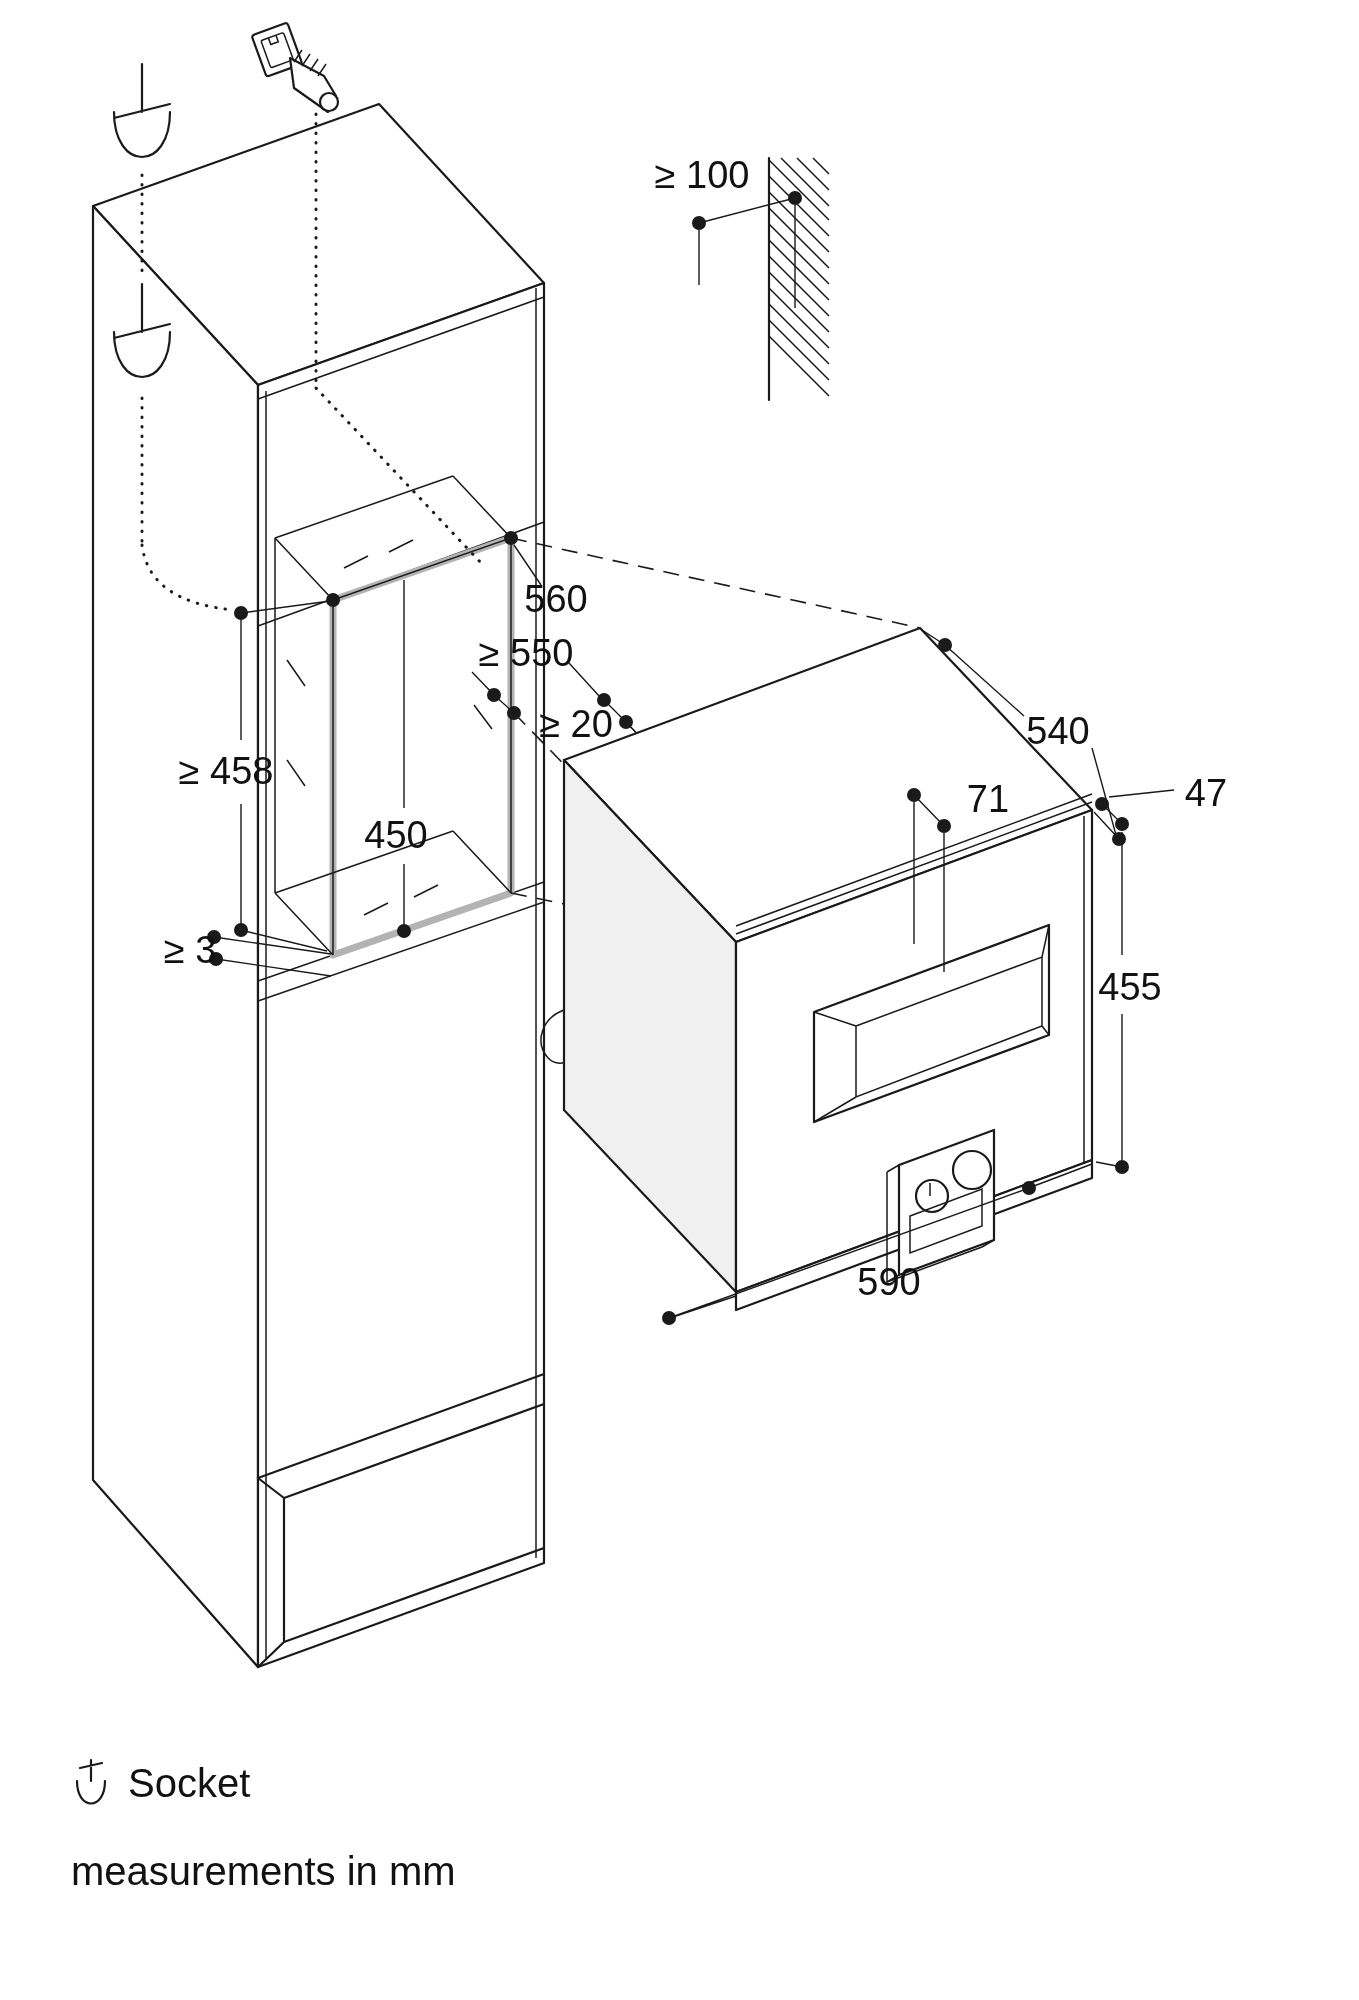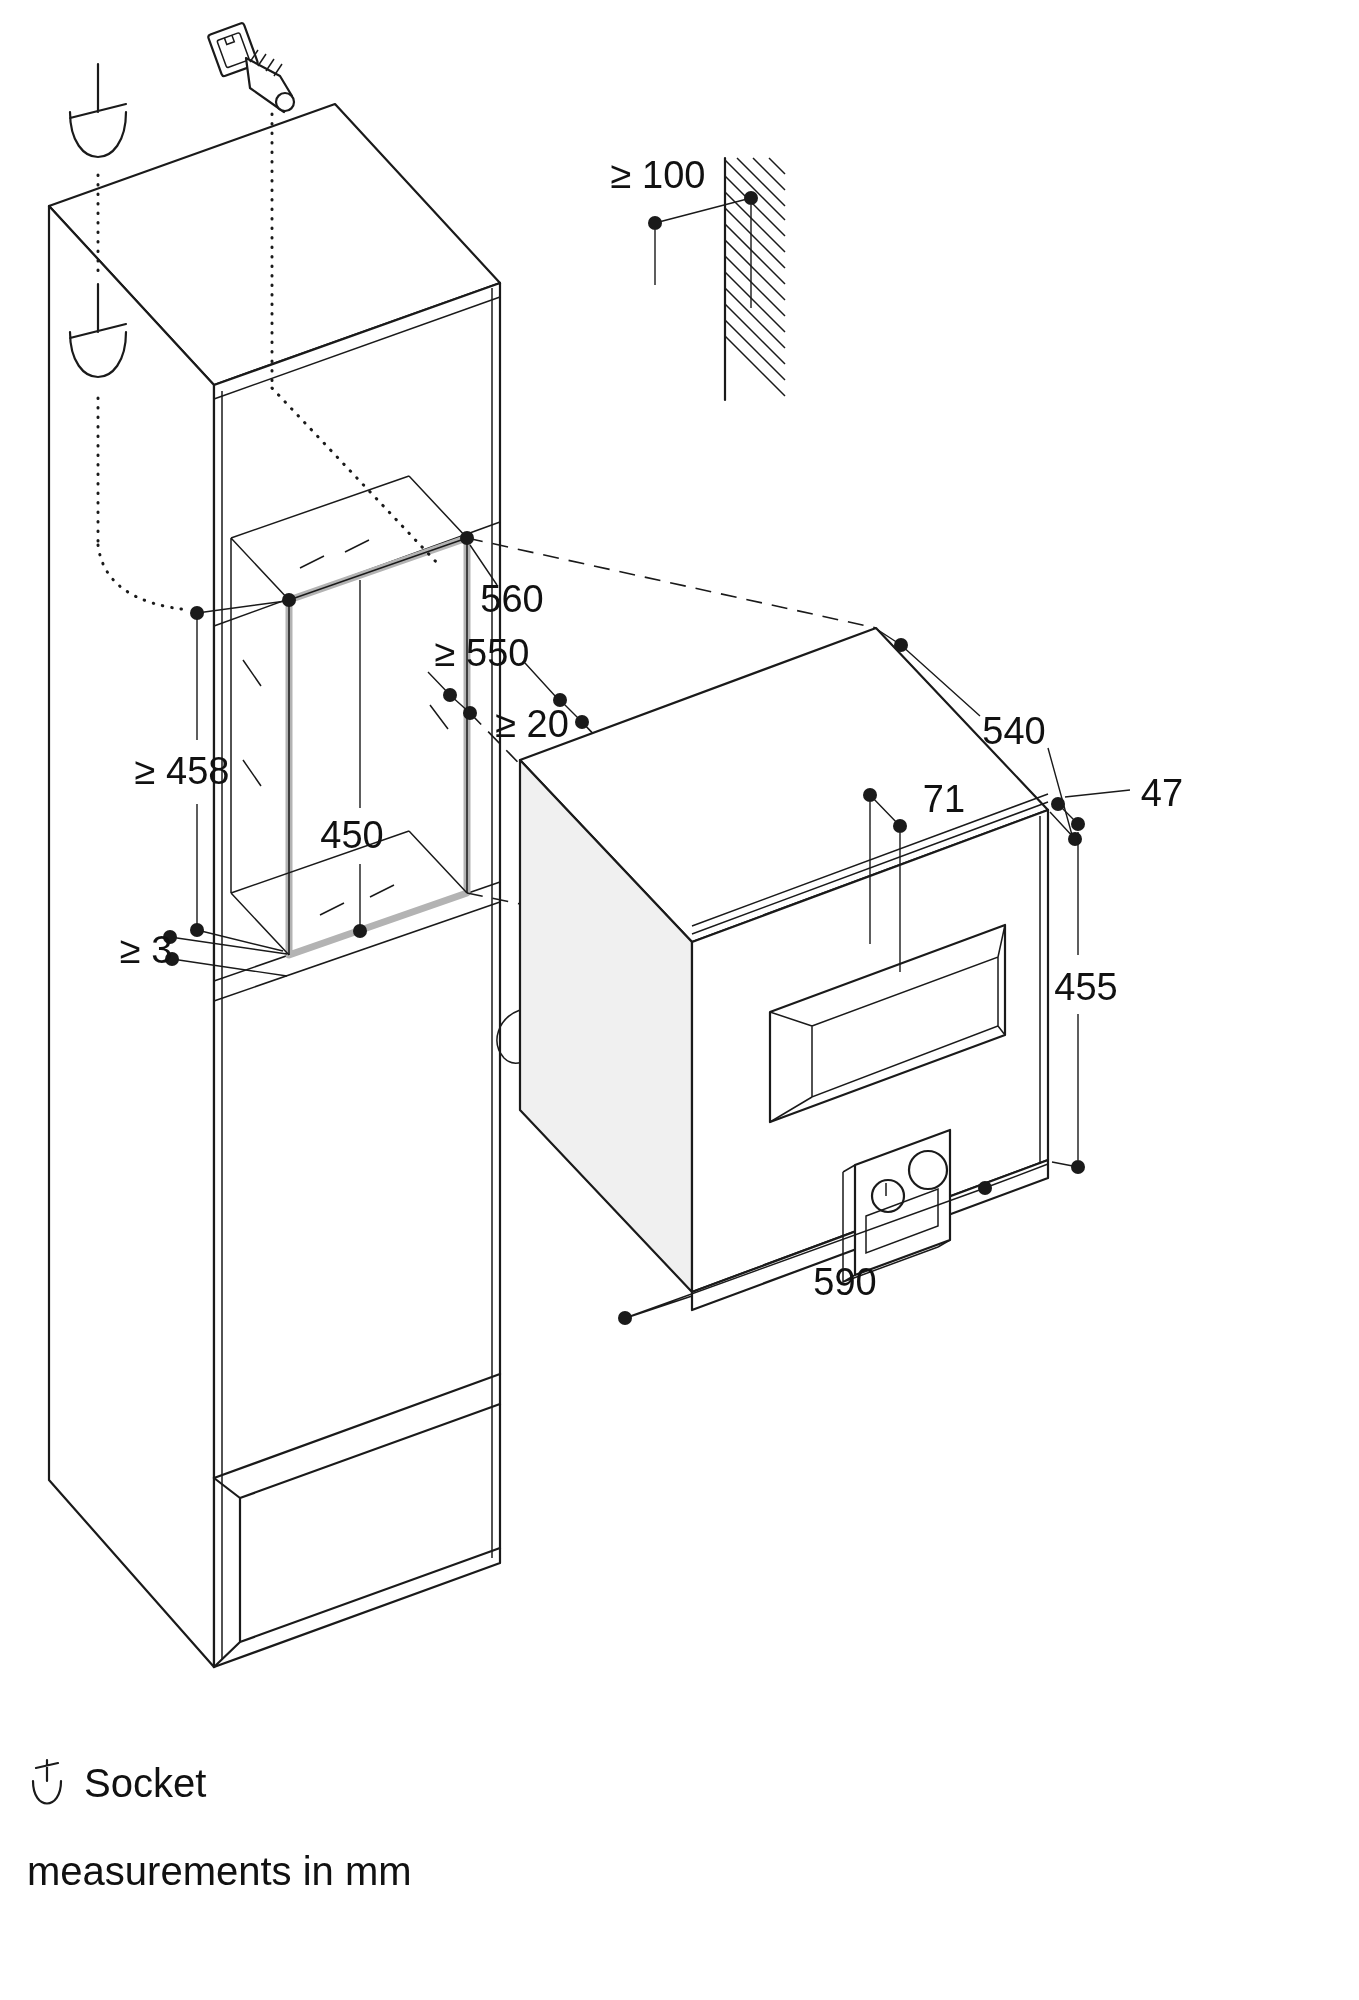--- a/index.html
+++ b/index.html
@@ -1,19 +1,19 @@
 <!DOCTYPE html>
 <html style="--line: #1a1a1a; --highlight: #b3b3b3; --shade: #f0f0f0; --bg: #ffffff;"><head>
 <meta charset="utf-8">
 <style>
   :root{
     --line:#1a1a1a; --highlight:#b3b3b3; --shade:#f0f0f0; --bg:#ffffff;
   }
   html,body{margin:0;padding:0;background:var(--bg);}
-  .stage{width:1152px;height:2000px;position:relative;background:var(--bg);}
+  .stage{width:1152px;height:2000px;position:relative;background:var(--bg);padding-left:44px;}
   svg{display:block}
   .face{fill:var(--bg);stroke:var(--line);stroke-width:2.2;stroke-linejoin:round;}
   .shaded{fill:var(--shade);stroke:var(--line);stroke-width:2.2;stroke-linejoin:round;}
   .ol{fill:none;stroke:var(--line);stroke-width:2.2;stroke-linecap:round;stroke-linejoin:round;}
   .thin{fill:none;stroke:var(--line);stroke-width:1.5;}
   .dim{fill:none;stroke:var(--line);stroke-width:1.4;}
   .gray{fill:none;stroke:var(--highlight);stroke-width:7;stroke-linejoin:round;stroke-linecap:round;}
   .dotted{fill:none;stroke:var(--line);stroke-width:3;stroke-dasharray:.5 9;stroke-linecap:round;}
   .dashed{fill:none;stroke:var(--line);stroke-width:1.6;stroke-dasharray:16 10;}
   .dot{fill:var(--line);stroke:none;}

